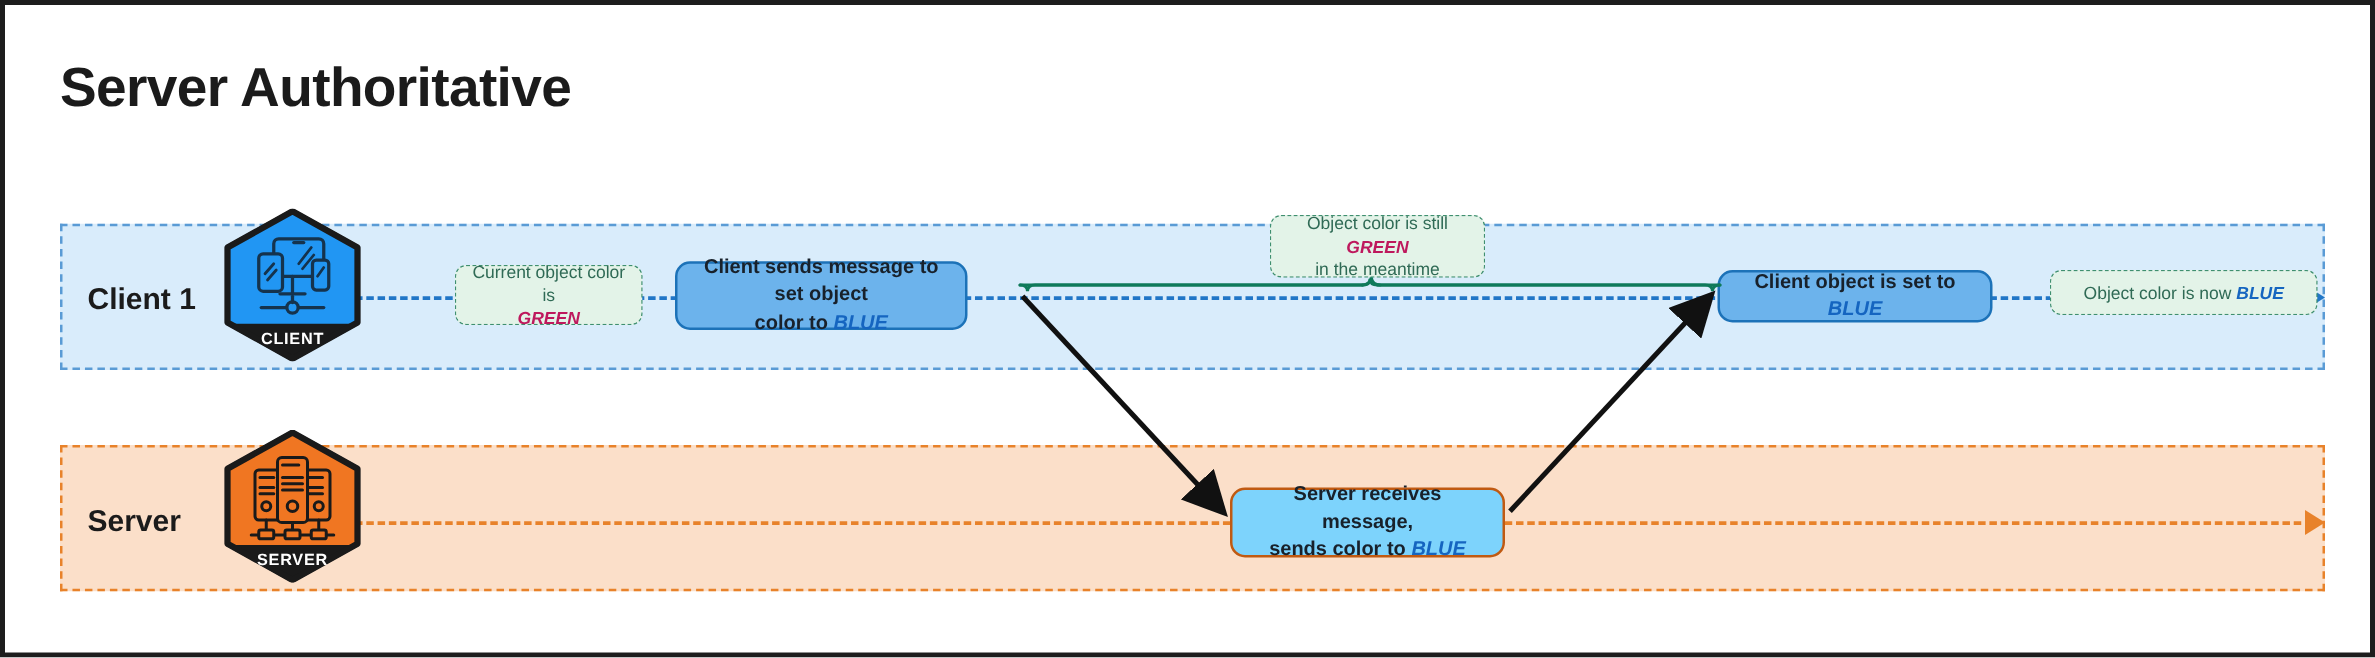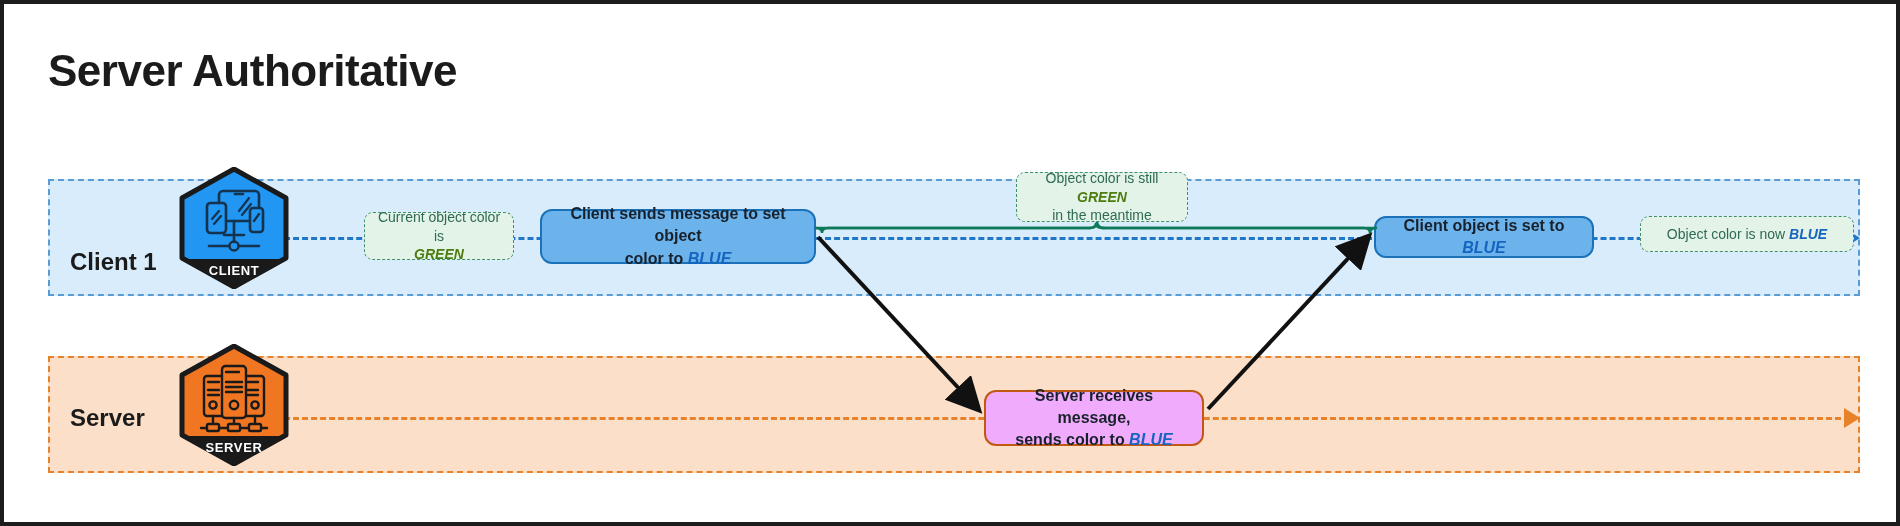--- a/index.html
+++ b/index.html
@@ -53,21 +53,21 @@
     background: #fbdfc9;
     border: 2px dashed #e8822a;
   }
   .lane-label {
     position: absolute;
     font-size: 24px;
     font-weight: bold;
     color: #1b1b1b;
     white-space: nowrap;
   }
-  #lane-label-client { left: 66px; top: 222px; margin-top: 22px; }
+  #lane-label-client { left: 66px; top: 222px; }
   #lane-label-server { left: 66px; top: 400px; }
 
   
   .hexnode {
     position: absolute;
     width: 110px;
     height: 122px;
   }
   #node-client { left: 175px; top: 163px; }
   #node-server { left: 175px; top: 340px; }
@@ -97,21 +97,21 @@
     border: 1.6px dashed #3f8f6f;
     border-radius: 9px;
     color: #2f6a55;
     display: flex;
     align-items: center;
     justify-content: center;
     text-align: center;
     line-height: 1.33;
     padding: 4px 8px;
   }
-  .note .hi { font-weight: bold; font-style: italic; color: #4d7c0f; }
+  .note .hi { font-weight: bold; font-style: italic; color: #be185d; }
 
   #note-current { left: 360px; top: 208px; width: 150px; height: 48px; font-size: 14px; align-items: center; }
   #note-meantime { left: 1012px; top: 168px; width: 172px; height: 50px; font-size: 14px; }
   #note-now { left: 1636px; top: 212px; width: 214px; height: 36px; font-size: 14px; }
 
   
   .actionbox {
     position: absolute;
     box-sizing: border-box;
     border-radius: 12px;
@@ -122,26 +122,26 @@
     font-weight: bold;
     color: #18212b;
     line-height: 1.38;
     padding: 4px 12px;
   }
   .actionbox.client {
     background: #6cb3ec;
     border: 2.4px solid #1c72b8;
   }
   .actionbox.server {
-    background: #f0abfc;
+    background: #7dd3fc;
     border: 2.4px solid #c05a12;
   }
   .actionbox .blue { color: #1565c0; font-style: italic; }
 
-  #box-send     { left: 536px;  top: 205px; width: 276px; height: 55px; font-size: 16px; justify-content: center; }
+  #box-send     { left: 536px;  top: 205px; width: 234px; height: 55px; font-size: 16px; justify-content: center; }
   #box-setblue  { left: 1370px; top: 212px; width: 220px; height: 42px; font-size: 16px; }
   #box-receive  { left: 980px;  top: 386px; width: 220px; height: 56px; font-size: 16px; }
 
   
   #overlay {
     position: absolute;
     left: 0; top: 0;
     width: 1900px;
     height: 526px;
     pointer-events: none;

